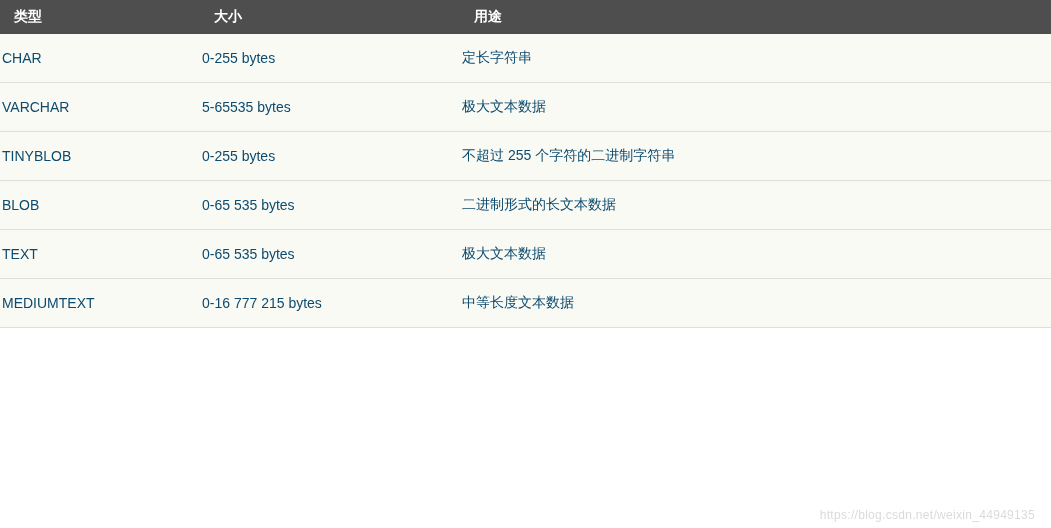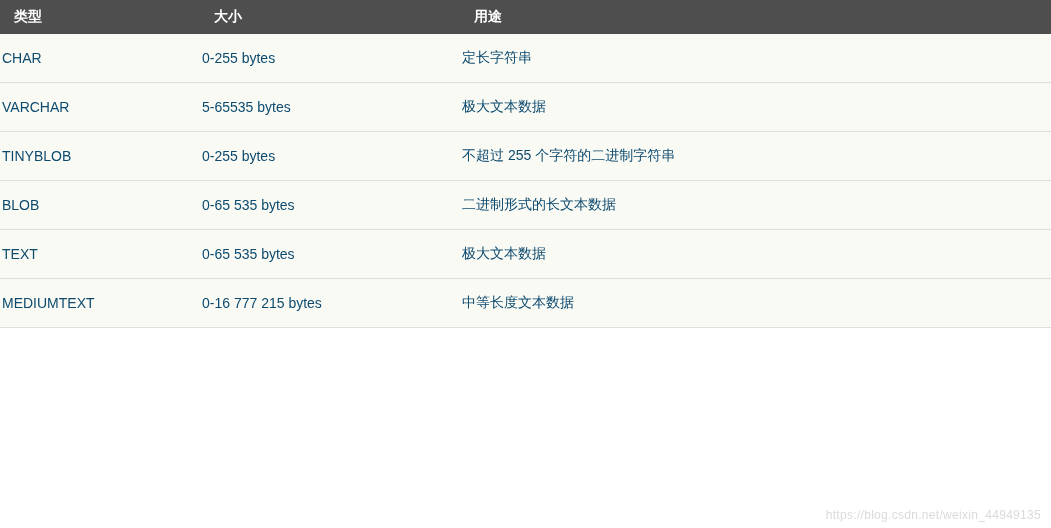--- a/index.html
+++ b/index.html
@@ -46,21 +46,21 @@
     }
     col.col-size {
       width: 260px;
     }
     col.col-usage {
       width: auto;
     }
     .watermark {
       position: fixed;
       bottom: 6px;
-      right: 10px;
+      right: 16px;
       font-size: 12px;
       color: rgba(150,150,150,0.35);
       letter-spacing: 0.3px;
       pointer-events: none;
       text-align: center;
     }
   </style>
 </head>
 <body>
 

